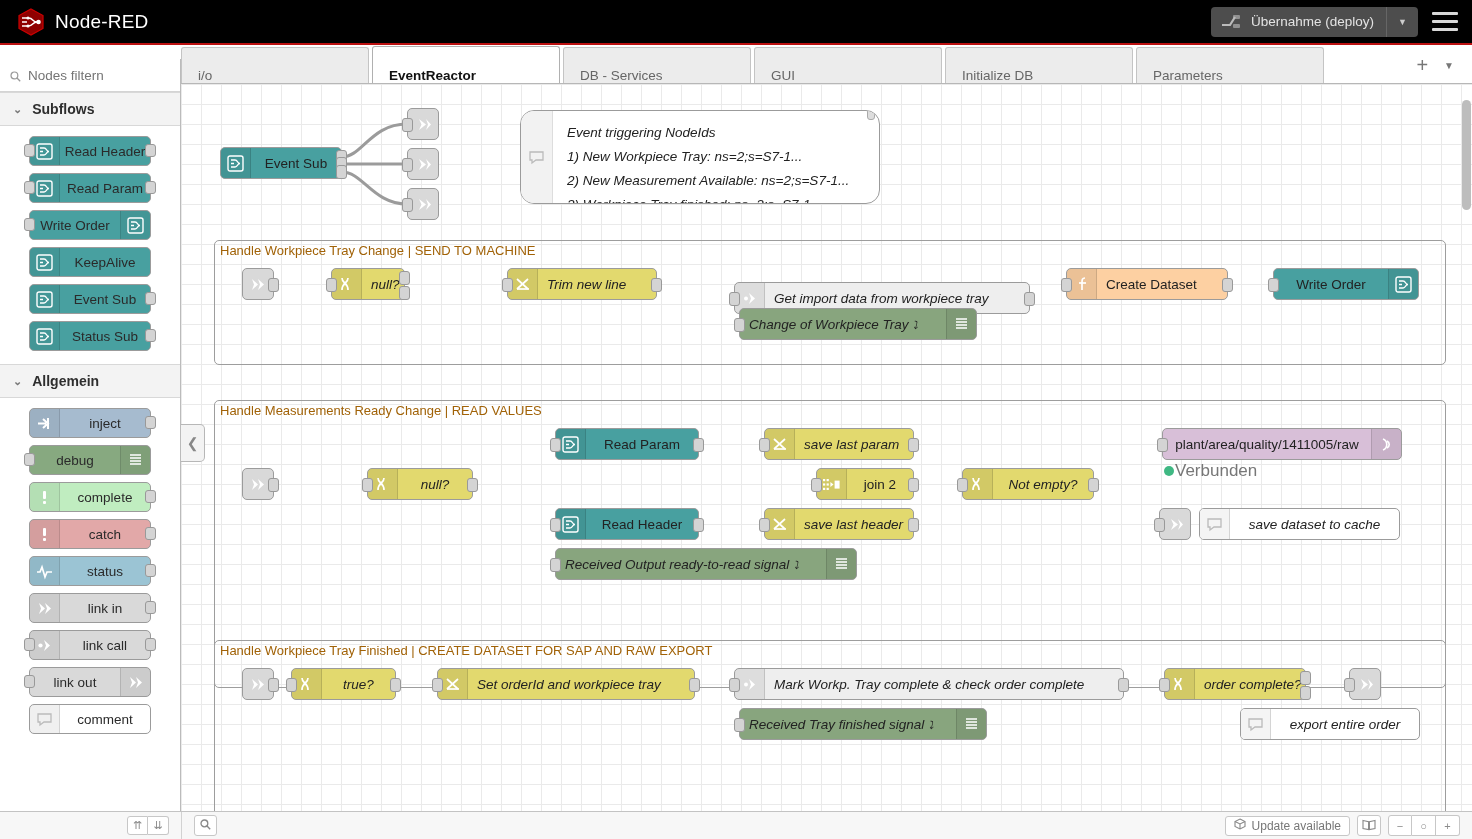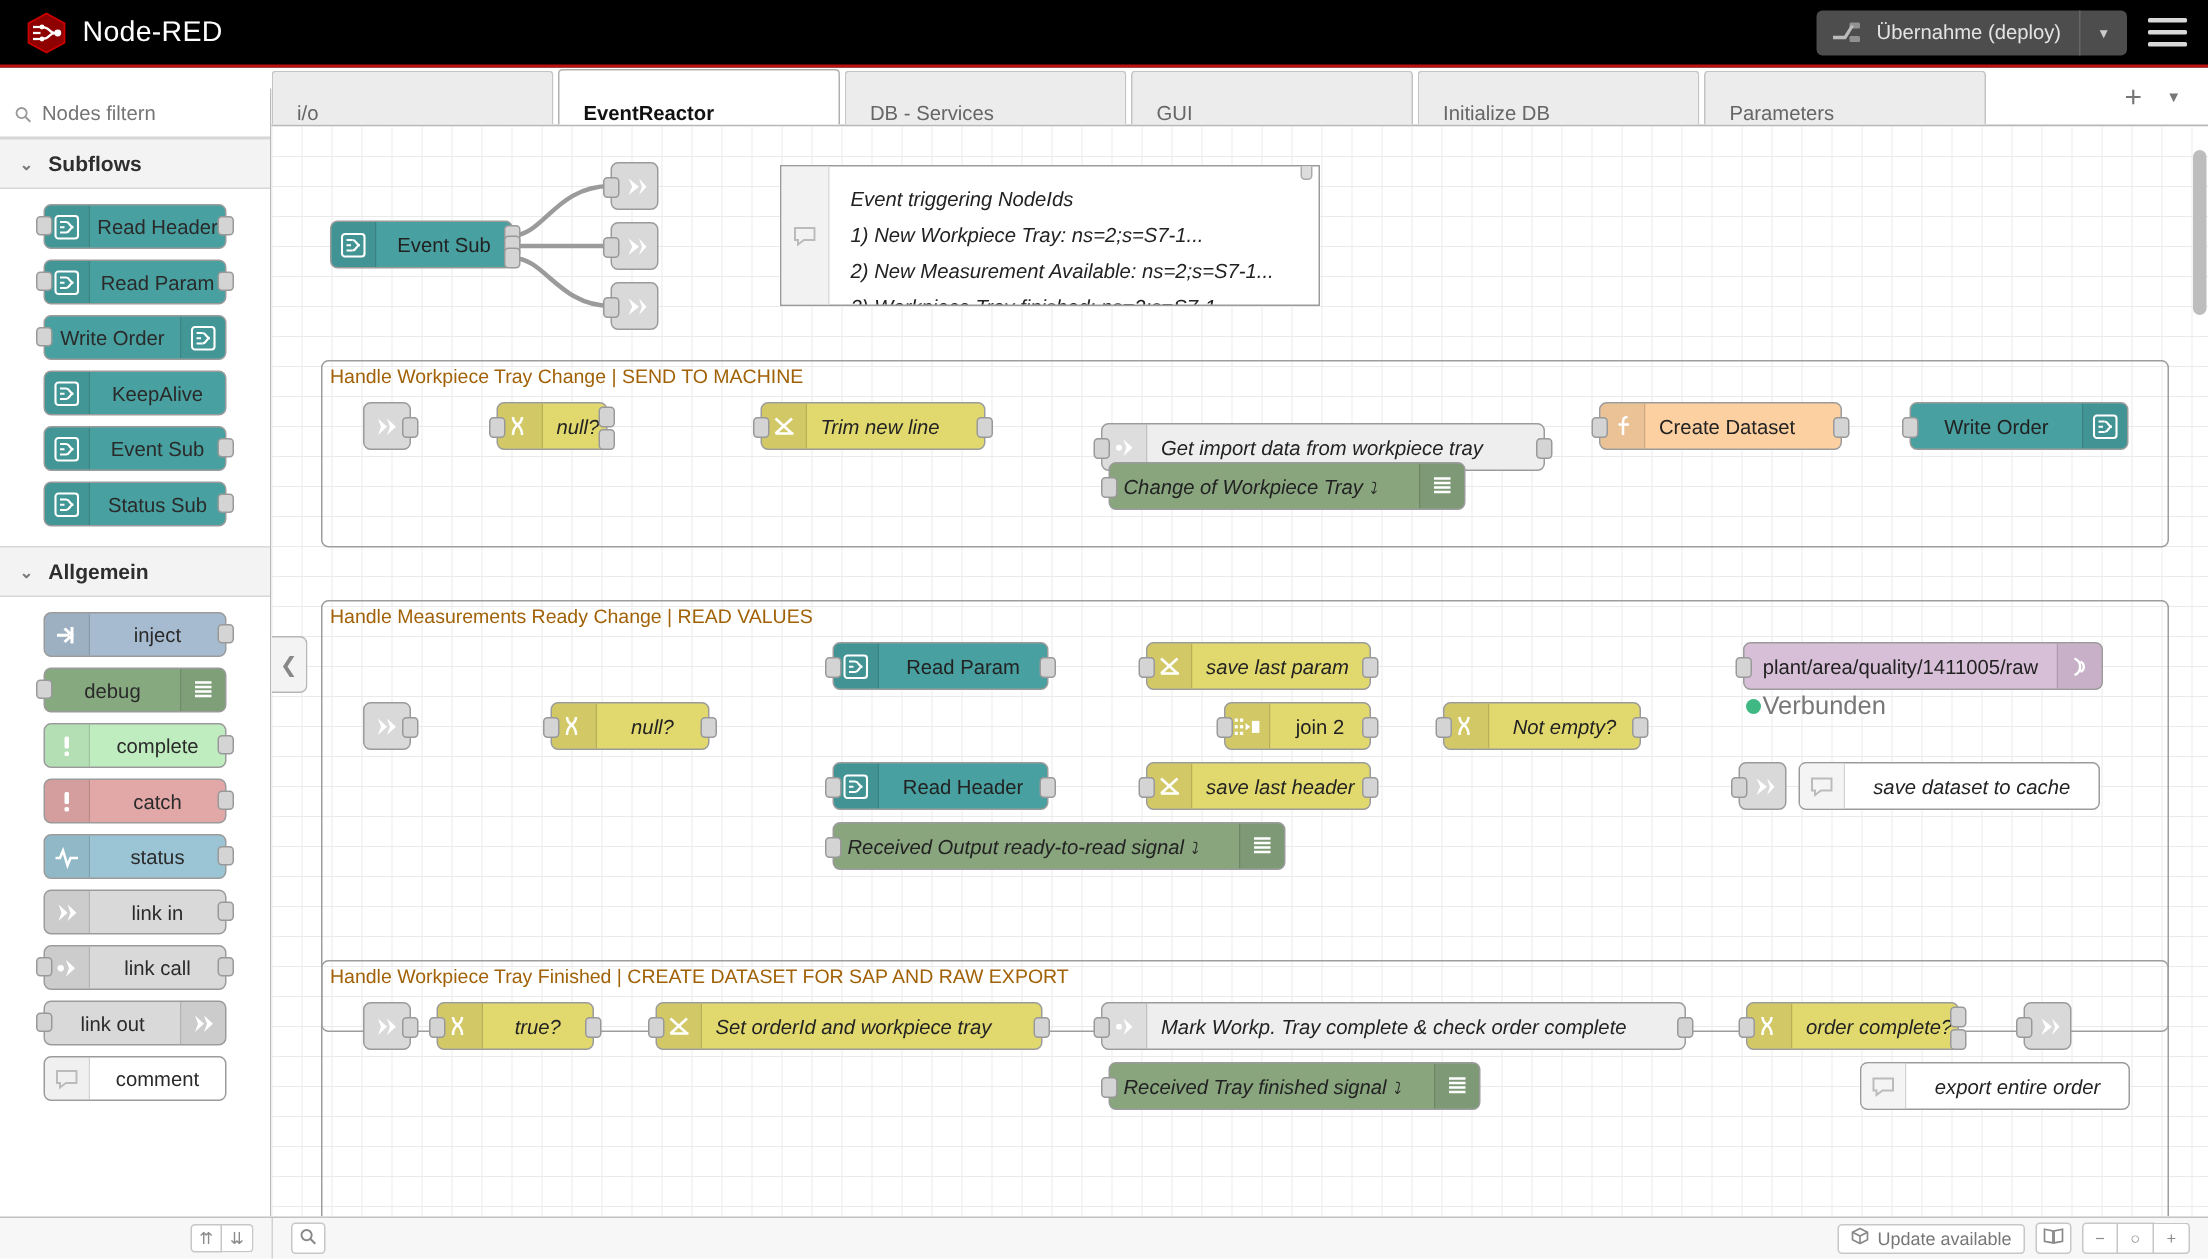--- a/index.html
+++ b/index.html
@@ -164,21 +164,21 @@
   .statuslabel {
     position:absolute; font-size:17px; color:#777; display:flex; align-items:center; gap:1px;
   }
   .statusdot { width:10px; height:10px; border-radius:50%; background:#3fb883; display:inline-block; }
 
   svg.wires { position:absolute; inset:0; pointer-events:none; }
   svg.wires path { fill:none; stroke:#9b9b9b; stroke-width:3; }
 
   
   #comment-big {
-    position:absolute; border:1px solid #9b9b9b; border-radius:0; background:#fff;
+    position:absolute; border:1px solid #9b9b9b; border-radius:14px; background:#fff;
     display:flex; align-items:stretch; overflow:hidden;
   }
   #comment-big .cic {
     width:32px; background:#f2f2f2; border-right:1px solid #ddd;
     display:flex; align-items:center; justify-content:center; flex:none;
   }
   #comment-big .ctext { padding:10px 12px 8px 14px; font-style:italic; font-size:13.5px; line-height:24px; color:#222; }
   #comment-grip {
     position:absolute; right:4px; top:-7px; width:8px; height:16px;
     background:#ddd; border:1px solid #aaa; border-radius:3px;

